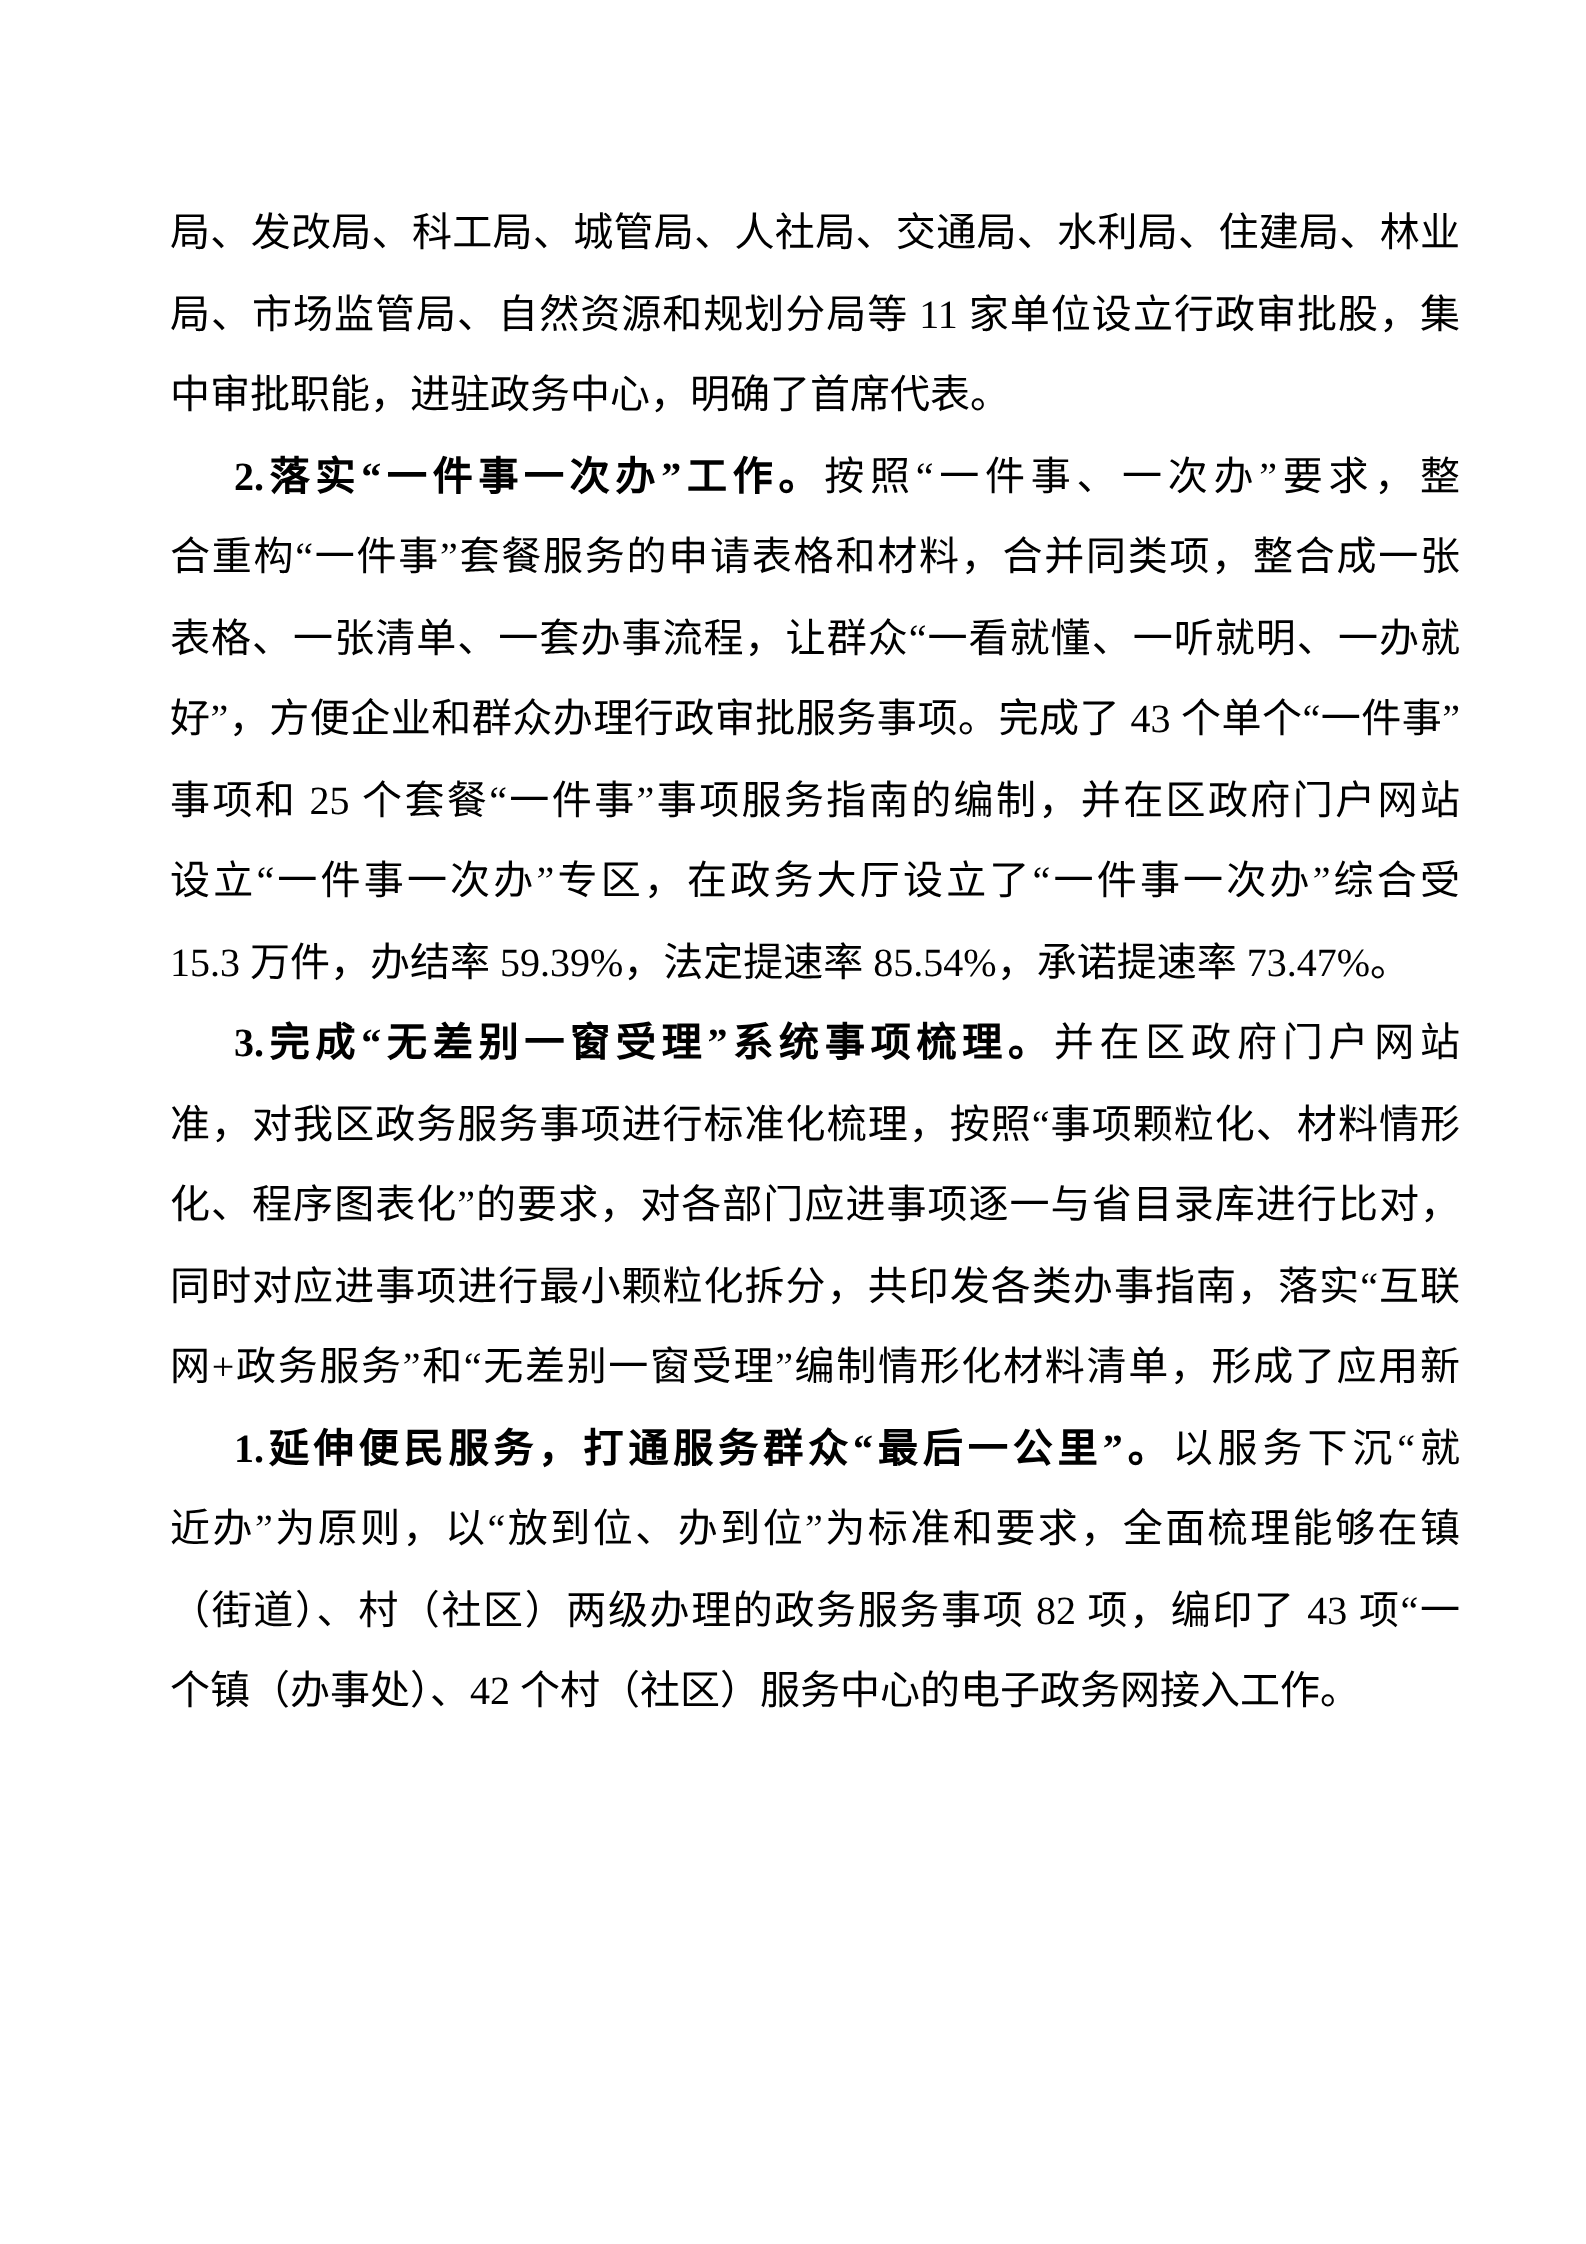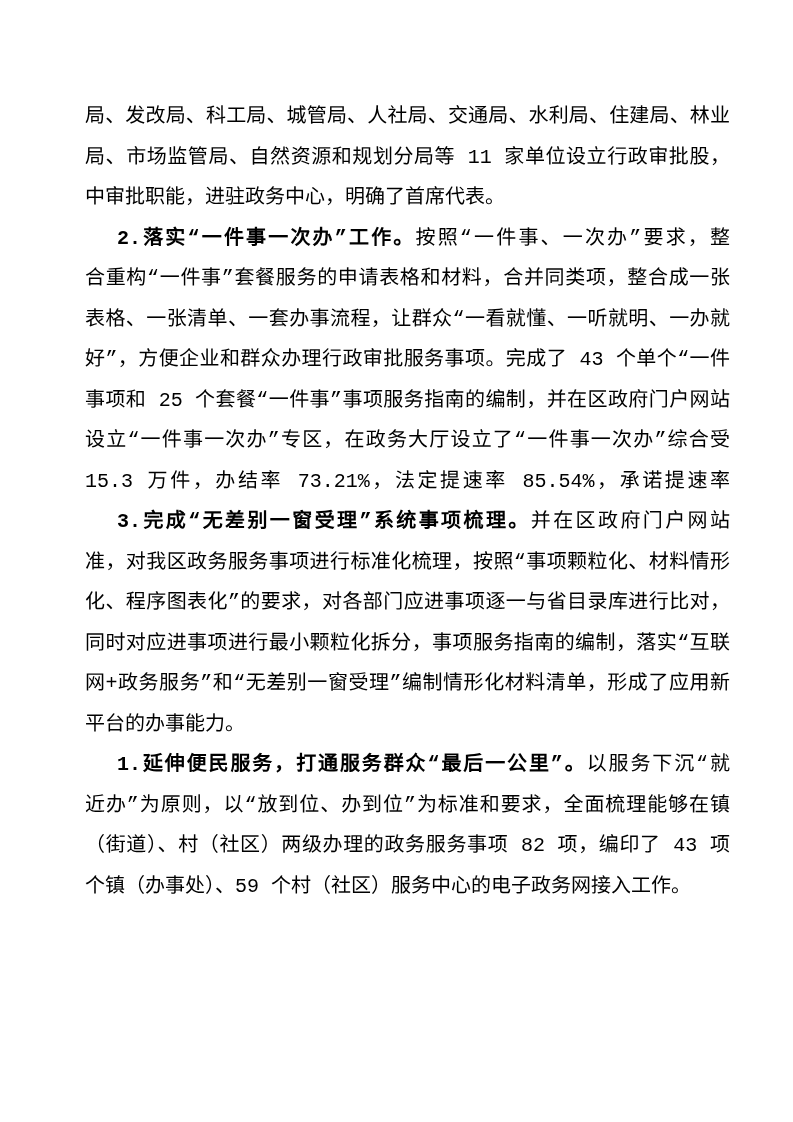--- a/index.html
+++ b/index.html
@@ -9,21 +9,21 @@
   }
   .page {
     position: relative;
     width: 793px;
     height: 1122px;
     box-sizing: border-box;
     background: #ffffff;
     color: #000000;
     padding: 97px 63px 0 85px;
     overflow: hidden;
-    font-family: Liberation Mono, monospace;
+    font-family: Liberation Serif, serif;
   }
   .para { margin: 0; padding: 0; }
   .line {
     font-size: 20px;
     line-height: 40.5px;
     height: 40.5px;
     text-align: justify;
     text-justify: inter-ideograph;
     white-space: normal;
     overflow: hidden;
@@ -48,33 +48,32 @@
     <div class="line end"><span>中审批职能，进驻政务中心，明确了首席代表。</span></div>
   </div>
 
   <div class="para">
     <div class="line fill ind"><span class="lead">2.落实“一件事一次办”工作。</span><span>按照“一件事、一次办”要求，整</span></div>
     <div class="line fill"><span>合重构“一件事”套餐服务的申请表格和材料，合并同类项，整合成一张</span></div>
     <div class="line fill"><span>表格、一张清单、一套办事流程，让群众“一看就懂、一听就明、一办就</span></div>
     <div class="line fill"><span>好”，方便企业和群众办理行政审批服务事项。完成了 43 个单个“一件事”</span></div>
     <div class="line fill"><span>事项和 25 个套餐“一件事”事项服务指南的编制，并在区政府门户网站</span></div>
     <div class="line fill"><span>设立“一件事一次办”专区，在政务大厅设立了“一件事一次办”综合受</span></div>
-    <div class="line end"><span>15.3 万件，办结率 73.21%，法定提速率 85.54%，承诺提速率 73.47%。</span></div>
+    <div class="line end"><span>15.3 万件，办结率 59.39%，法定提速率 85.54%，承诺提速率 73.47%。</span></div>
   </div>
 
   <div class="para">
     <div class="line fill ind"><span class="lead">3.完成“无差别一窗受理”系统事项梳理。</span><span>并在区政府门户网站</span></div>
     <div class="line fill"><span>准，对我区政务服务事项进行标准化梳理，按照“事项颗粒化、材料情形</span></div>
     <div class="line fill"><span>化、程序图表化”的要求，对各部门应进事项逐一与省目录库进行比对，</span></div>
-    <div class="line fill"><span>同时对应进事项进行最小颗粒化拆分，事项服务指南的编制，落实“互联</span></div>
+    <div class="line fill"><span>同时对应进事项进行最小颗粒化拆分，共印发各类办事指南，落实“互联</span></div>
     <div class="line fill"><span>网+政务服务”和“无差别一窗受理”编制情形化材料清单，形成了应用新</span></div>
-    <div class="line end"><span>平台的办事能力。</span></div>
   </div>
 
 
   <div class="para">
     <div class="line fill ind"><span class="lead">1.延伸便民服务，打通服务群众“最后一公里”。</span><span>以服务下沉“就</span></div>
     <div class="line fill"><span>近办”为原则，以“放到位、办到位”为标准和要求，全面梳理能够在镇</span></div>
     <div class="line fill"><span>（街道）、村（社区）两级办理的政务服务事项 82 项，编印了 43 项“一</span></div>
-    <div class="line end"><span>个镇（办事处）、59 个村（社区）服务中心的电子政务网接入工作。</span></div>
+    <div class="line end"><span>个镇（办事处）、42 个村（社区）服务中心的电子政务网接入工作。</span></div>
   </div>
 
 </div>
 
 </body></html>

